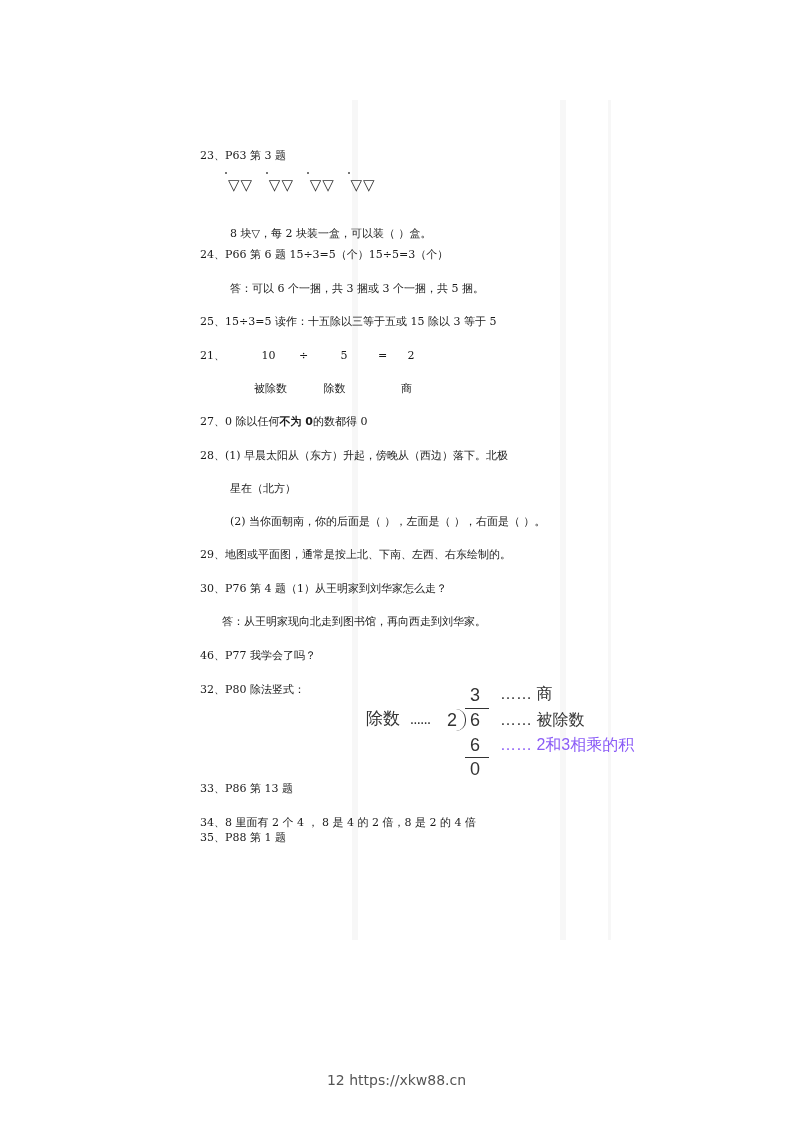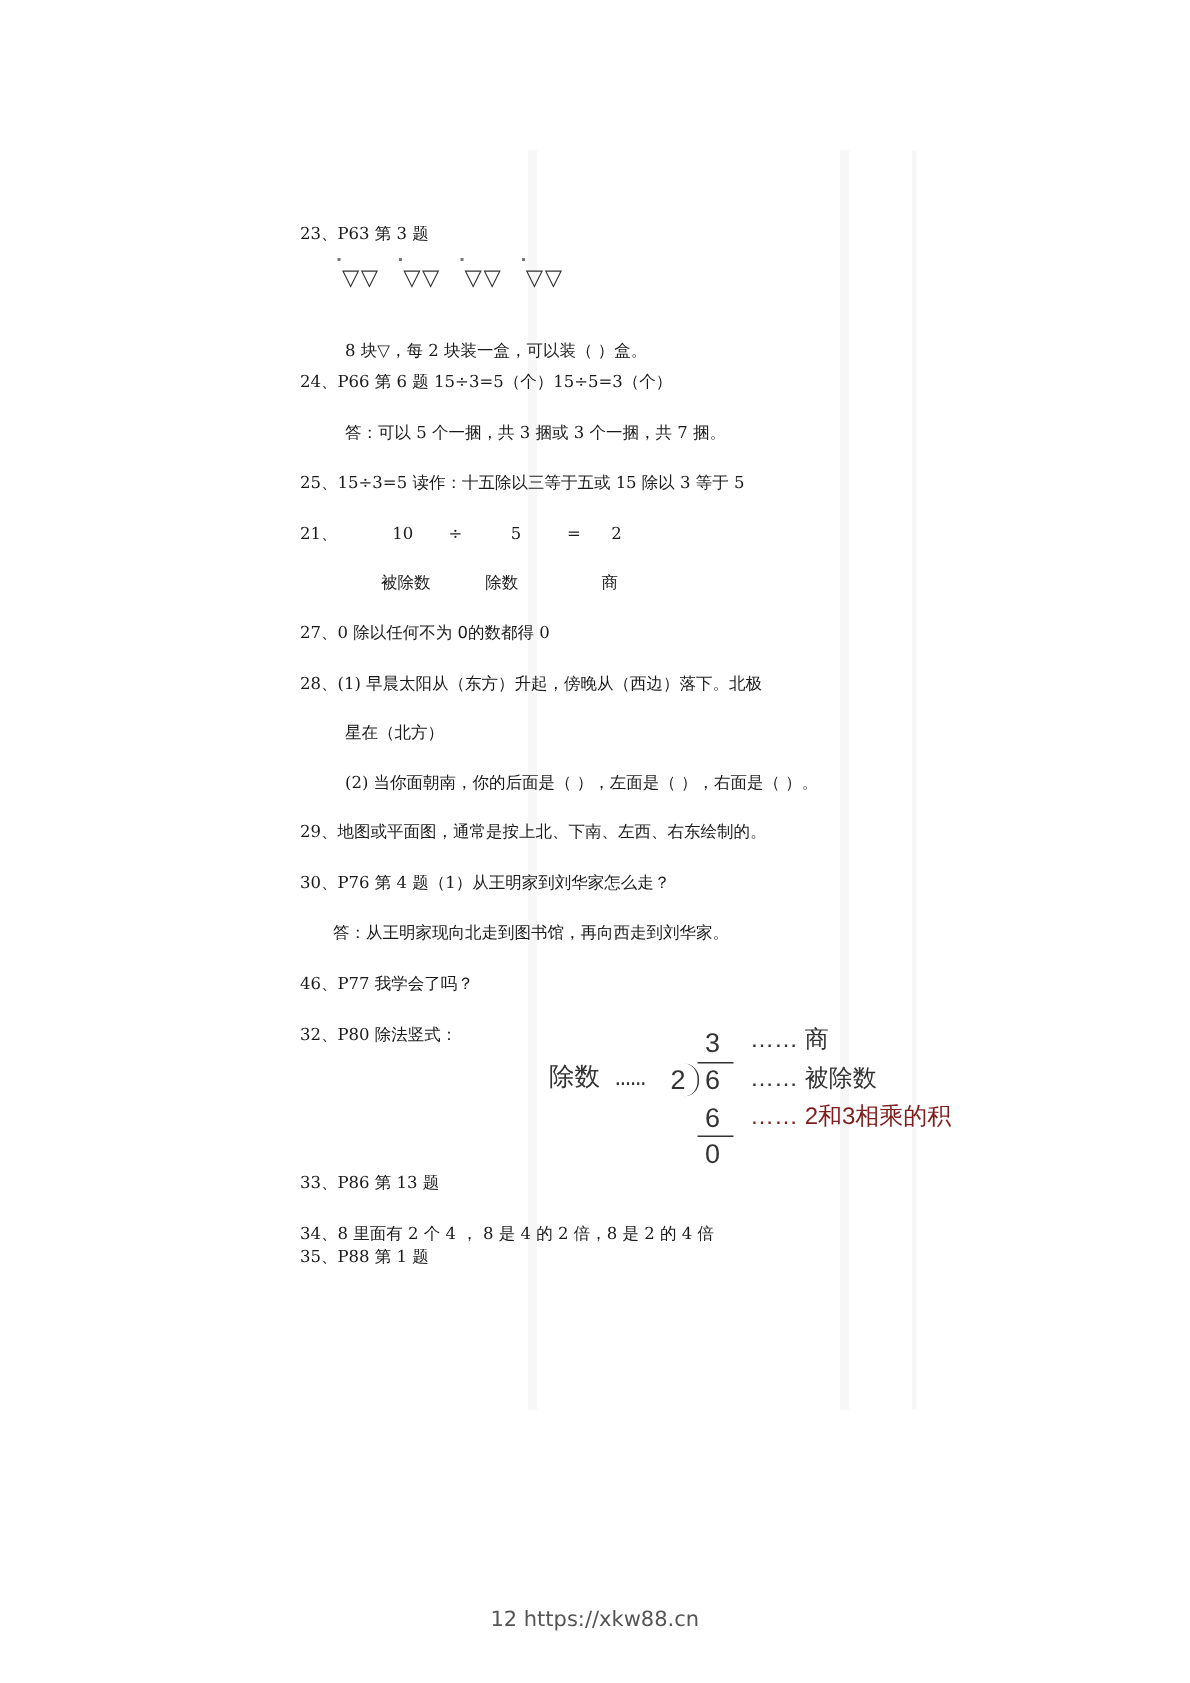--- a/index.html
+++ b/index.html
@@ -5,21 +5,21 @@
     html, body { margin: 0; padding: 0; background: #ffffff; }
     body { width: 793px; height: 1122px; position: relative; overflow: hidden;
            font-family: "DejaVu Serif", "Liberation Serif", serif; color: #1a1a1a; }
     .scan-line { position: absolute; top: 100px; width: 6px; height: 840px; background: #f7f7f7; }
     .line { position: absolute; left: 200px; font-size: 11px; white-space: nowrap; line-height: 20px; }
     .indent1 { left: 230px; }
     .indent2 { left: 222px; }
     .tri-row { position: absolute; left: 228px; top: 176px; font-size: 15px; letter-spacing: 1px; color: #333; }
     .tri-group { display: inline-block; margin-right: 10px; position: relative; }
     .tri-group::before { content: ""; position: absolute; left: -3px; top: -4px; width: 2px; height: 2px; background: #777; }
-    .bold { font-weight: normal; font-family: "DejaVu Sans", "Liberation Sans", sans-serif; }
+    .bold { font-weight: bold; font-family: "DejaVu Sans", "Liberation Sans", sans-serif; }
     .underline { text-decoration-color: #888; text-underline-offset: 3px; text-align: center; }
     .eq26 span { display: inline-block; }
     .div-fig { position: absolute; left: 366px; top: 680px; width: 290px; height: 100px;
                font-family: "Liberation Sans", "DejaVu Sans", sans-serif; font-size: 17px; color: #333; }
     .bracket { position: absolute; left: 456px; top: 709px; width: 9px; height: 22px;
                border-right: 1.5px solid #333; border-radius: 0 10px 10px 0; }
     .overline { position: absolute; left: 465px; top: 708px; width: 24px; height: 0; border-top: 1.5px solid #333; }
     .underline-6 { position: absolute; left: 465px; top: 757px; width: 24px; height: 0; border-top: 1.5px solid #333; }
     .footer { position: absolute; top: 1072px; left: 0; width: 793px; text-align: center;
               font-family: "DejaVu Sans", "Liberation Sans", sans-serif; font-size: 14px; color: #555; }
@@ -34,21 +34,21 @@
 <div class="line" style="top:146px">23、P63 第 3 题</div>
 <div class="tri-row">
   <span class="tri-group">▽▽</span>
   <span class="tri-group">▽▽</span>
   <span class="tri-group">▽▽</span>
   <span class="tri-group">▽▽</span>
 </div>
 <div class="line indent1" style="top:224px">8 块▽，每 2 块装一盒，可以装（    ）盒。</div>
 
 <div class="line" style="top:245px">24、P66 第 6 题 15÷3=5（个）15÷5=3（个）</div>
-<div class="line indent1" style="top:279px">答：可以 5 个一捆，共 3 捆或 3 个一捆，共 7 捆。</div>
+<div class="line indent1" style="top:279px">答：可以 6 个一捆，共 3 捆或 3 个一捆，共 5 捆。</div>
 
 <div class="line" style="top:312px">25、15÷3=5   读作：十五除以三等于五或 15 除以 3 等于 5</div>
 
 <div class="line eq26" style="top:346px">
   <span style="width:58px">21、</span>
   <span style="width:34px">10</span>
   <span style="width:38px">÷</span>
   <span style="width:34px">5</span>
   <span style="width:26px">=</span>
   <span>2</span>
@@ -83,20 +83,20 @@
   <span class="line" style="left:447px;top:710px;font-family:'Liberation Sans',sans-serif;font-size:18px;color:#333">2</span>
   <div class="bracket"></div>
   <div class="overline"></div>
   <span class="line" style="left:470px;top:685px;font-family:'Liberation Sans',sans-serif;font-size:18px;color:#333">3</span>
   <span class="line" style="left:470px;top:710px;font-family:'Liberation Sans',sans-serif;font-size:18px;color:#333">6</span>
   <span class="line" style="left:470px;top:735px;font-family:'Liberation Sans',sans-serif;font-size:18px;color:#333">6</span>
   <div class="underline-6"></div>
   <span class="line" style="left:470px;top:759px;font-family:'Liberation Sans',sans-serif;font-size:18px;color:#333">0</span>
   <span class="line" style="left:500px;top:684px;font-family:'Liberation Sans',sans-serif;font-size:16px;color:#333">…… 商</span>
   <span class="line" style="left:500px;top:710px;font-family:'Liberation Sans',sans-serif;font-size:16px;color:#333">…… 被除数</span>
-  <span class="line" style="left:500px;top:735px;font-family:'Liberation Sans',sans-serif;font-size:16px;color:#7f1d1d">…… 2和3相乘的积</span>
+  <span class="line" style="left:500px;top:735px;font-family:'Liberation Sans',sans-serif;font-size:16px;color:#8b5cf6">…… 2和3相乘的积</span>
 </div>
 
 <div class="line" style="top:779px">33、P86 第 13 题</div>
 <div class="line" style="top:813px">34、8 里面有 2 个 4 ，  8 是 4 的 2 倍，8 是 2 的 4 倍</div>
 <div class="line" style="top:828px">35、P88 第 1 题</div>
 
 <div class="footer">12 https://xkw88.cn</div>
 
 </body></html>

